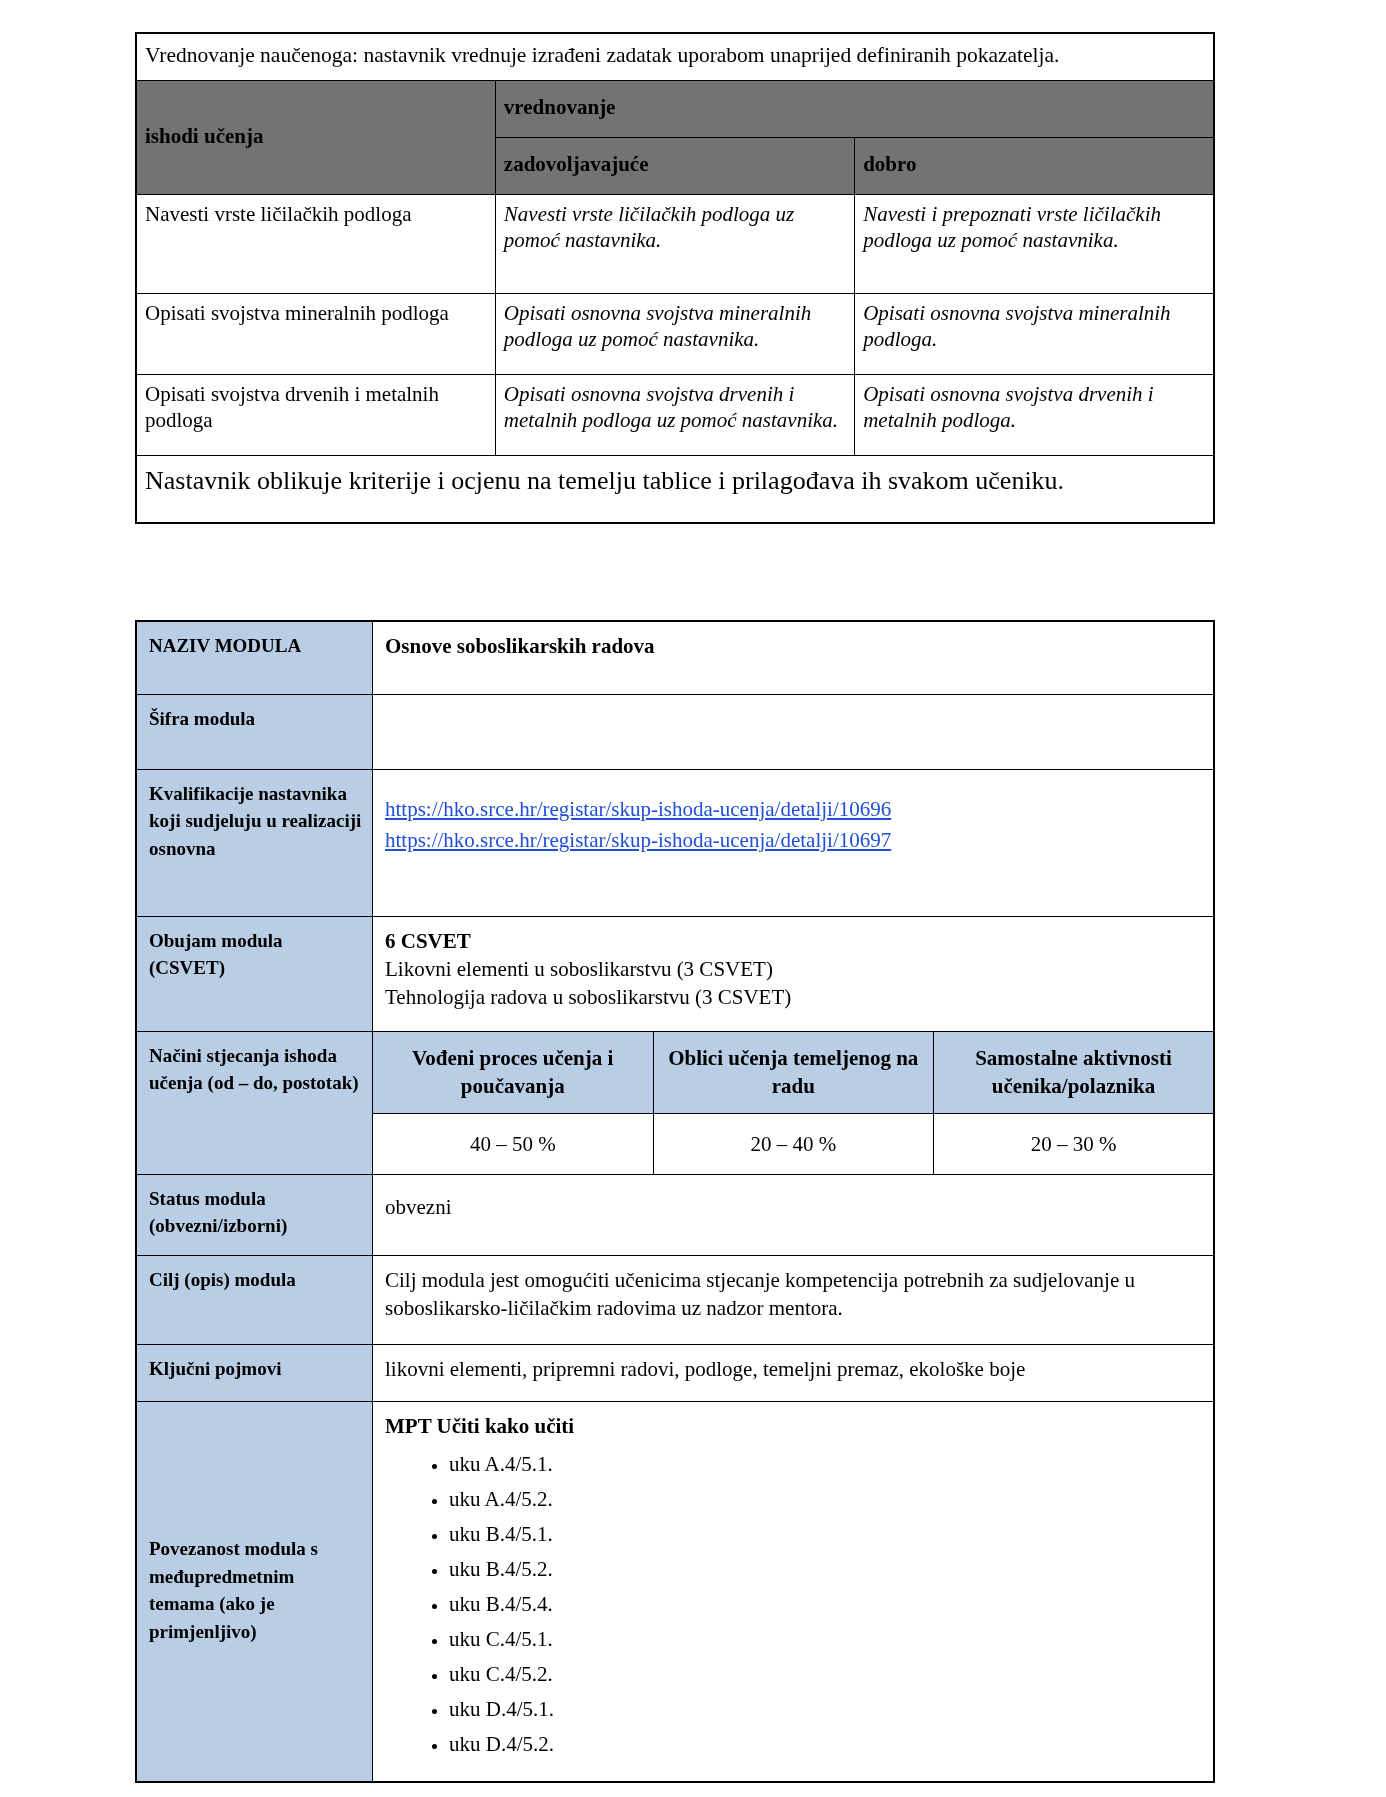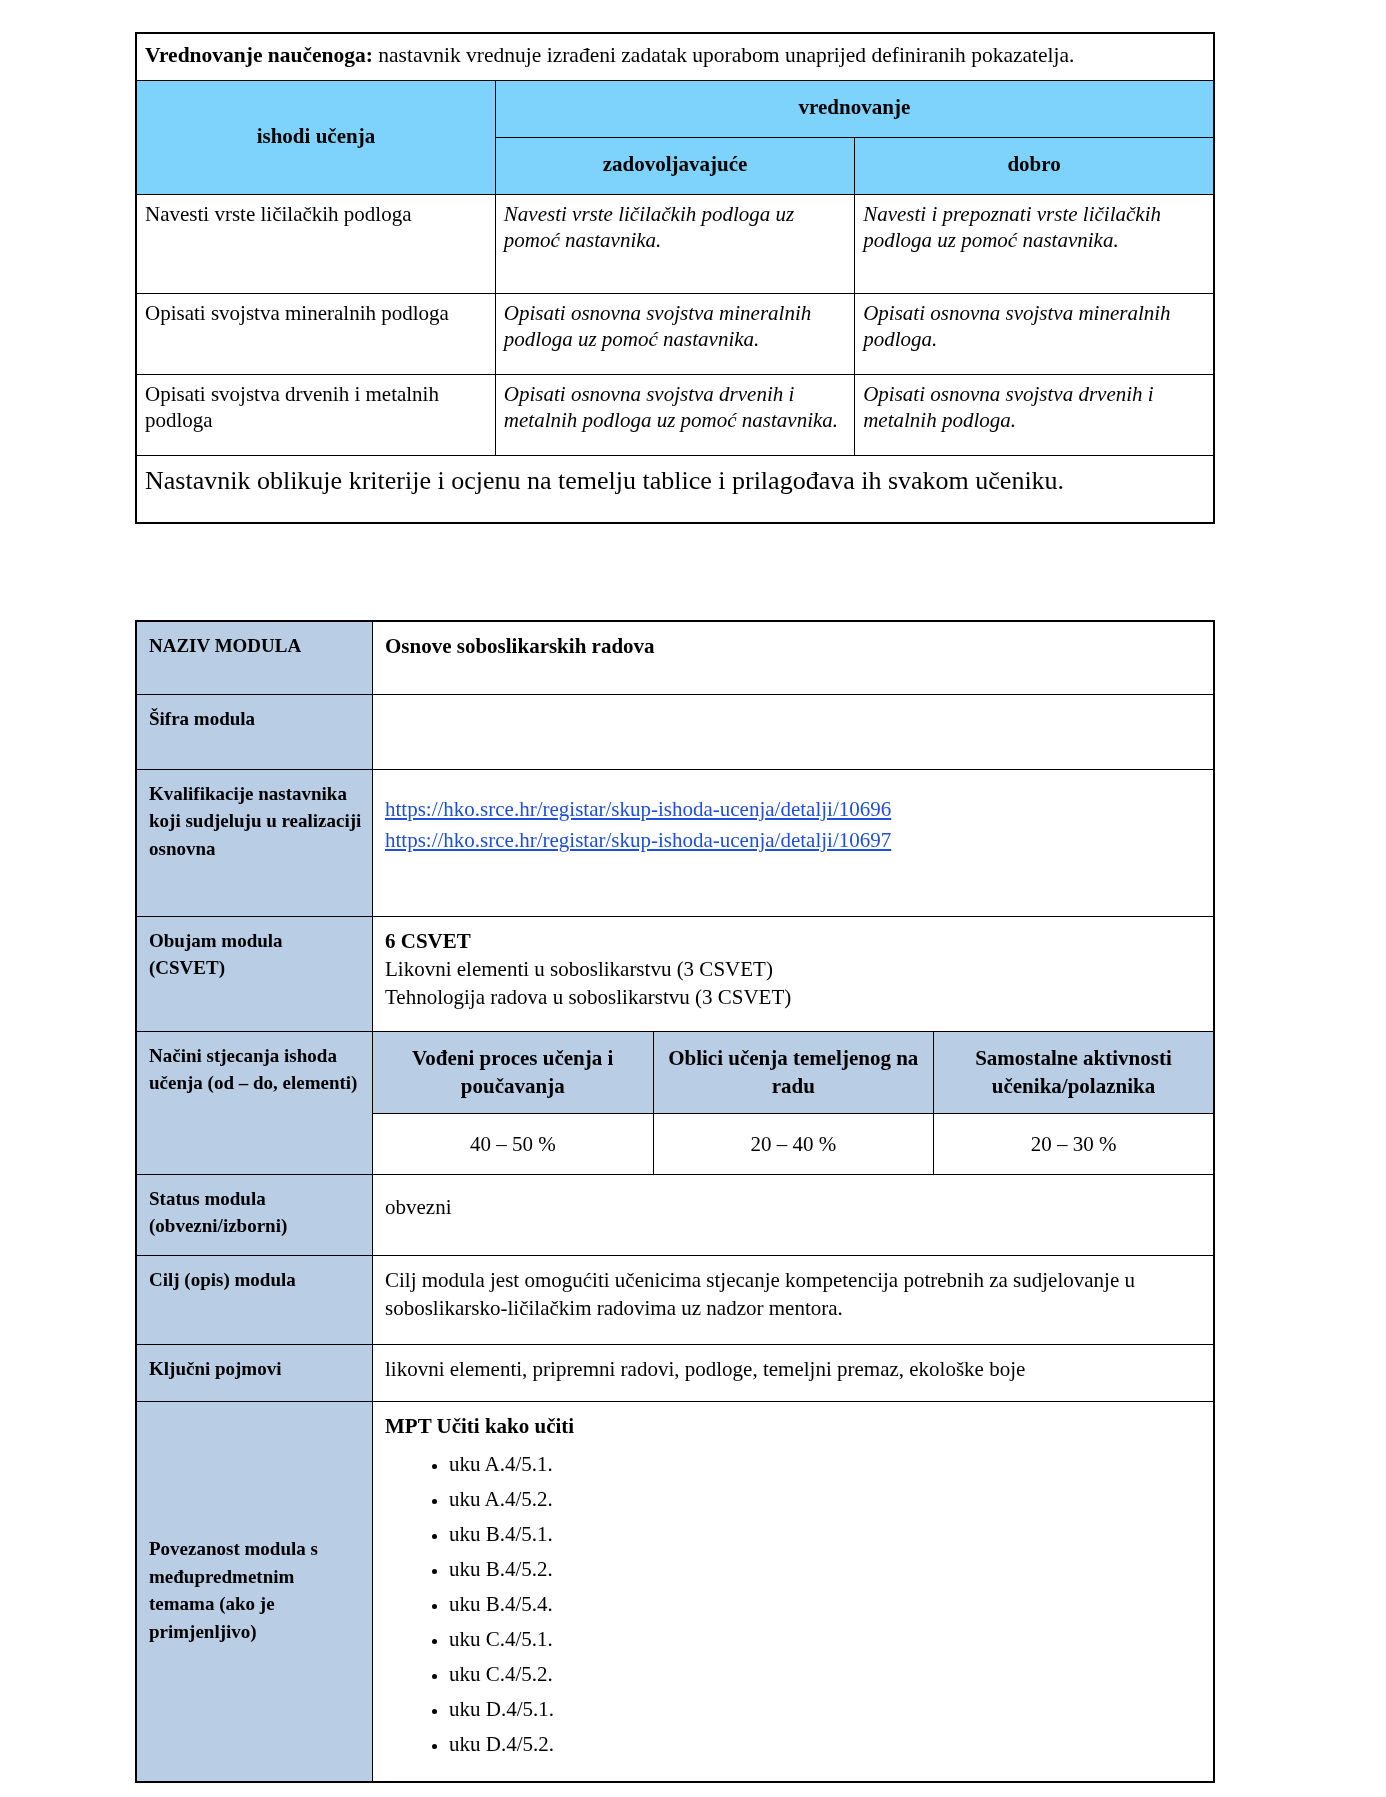--- a/index.html
+++ b/index.html
@@ -36,24 +36,24 @@
     vertical-align: top;
     padding: 6px 8px 8px 8px;
     font-size: 21px;
     line-height: 1.28;
   }
   .tbl1 .intro {
     border: none;
     padding: 8px 8px 10px 8px;
     font-size: 21.5px;
   }
-  .intro b { font-weight: bold; margin-top: 48px; }
+  .intro b { font-weight: normal; margin-top: 48px; }
   .hdr {
-    background: #7dd3fc;
-    text-align: center;
+    background: #737373;
+    text-align: left;
     font-weight: bold;
     vertical-align: middle !important;
   }
   .tbl1 .ital {
     font-style: italic;
   }
   .cell-tall { height: 84px; }
   .cell-mid { height: 66px; }
   .footrow td {
     font-size: 26px;
@@ -178,21 +178,21 @@
     <tr>
       <td class="label" style="height:92px;">Obujam modula (CSVET)</td>
       <td colspan="3" class="value">
         <b>6 CSVET</b><br>
         <span>Likovni elementi u soboslikarstvu (3 CSVET)</span><br>
         <span>Tehnologija radova u soboslikarstvu (3 CSVET)</span>
       </td>
     </tr>
 
     <tr>
-      <td class="label" rowspan="2" style="height:120px;">Načini stjecanja ishoda učenja (od – do, elementi)</td>
+      <td class="label" rowspan="2" style="height:120px;">Načini stjecanja ishoda učenja (od – do, postotak)</td>
       <td class="sub-hdr" style="width:288px;">Vođeni proces učenja i poučavanja</td>
       <td class="sub-hdr" style="width:288px;">Oblici učenja temeljenog na radu</td>
       <td class="sub-hdr">Samostalne aktivnosti učenika/polaznika</td>
     </tr>
     <tr>
       <td class="pct">40 – 50 %</td>
       <td class="pct">20 – 40 %</td>
       <td class="pct">20 – 30 %</td>
     </tr>
 

